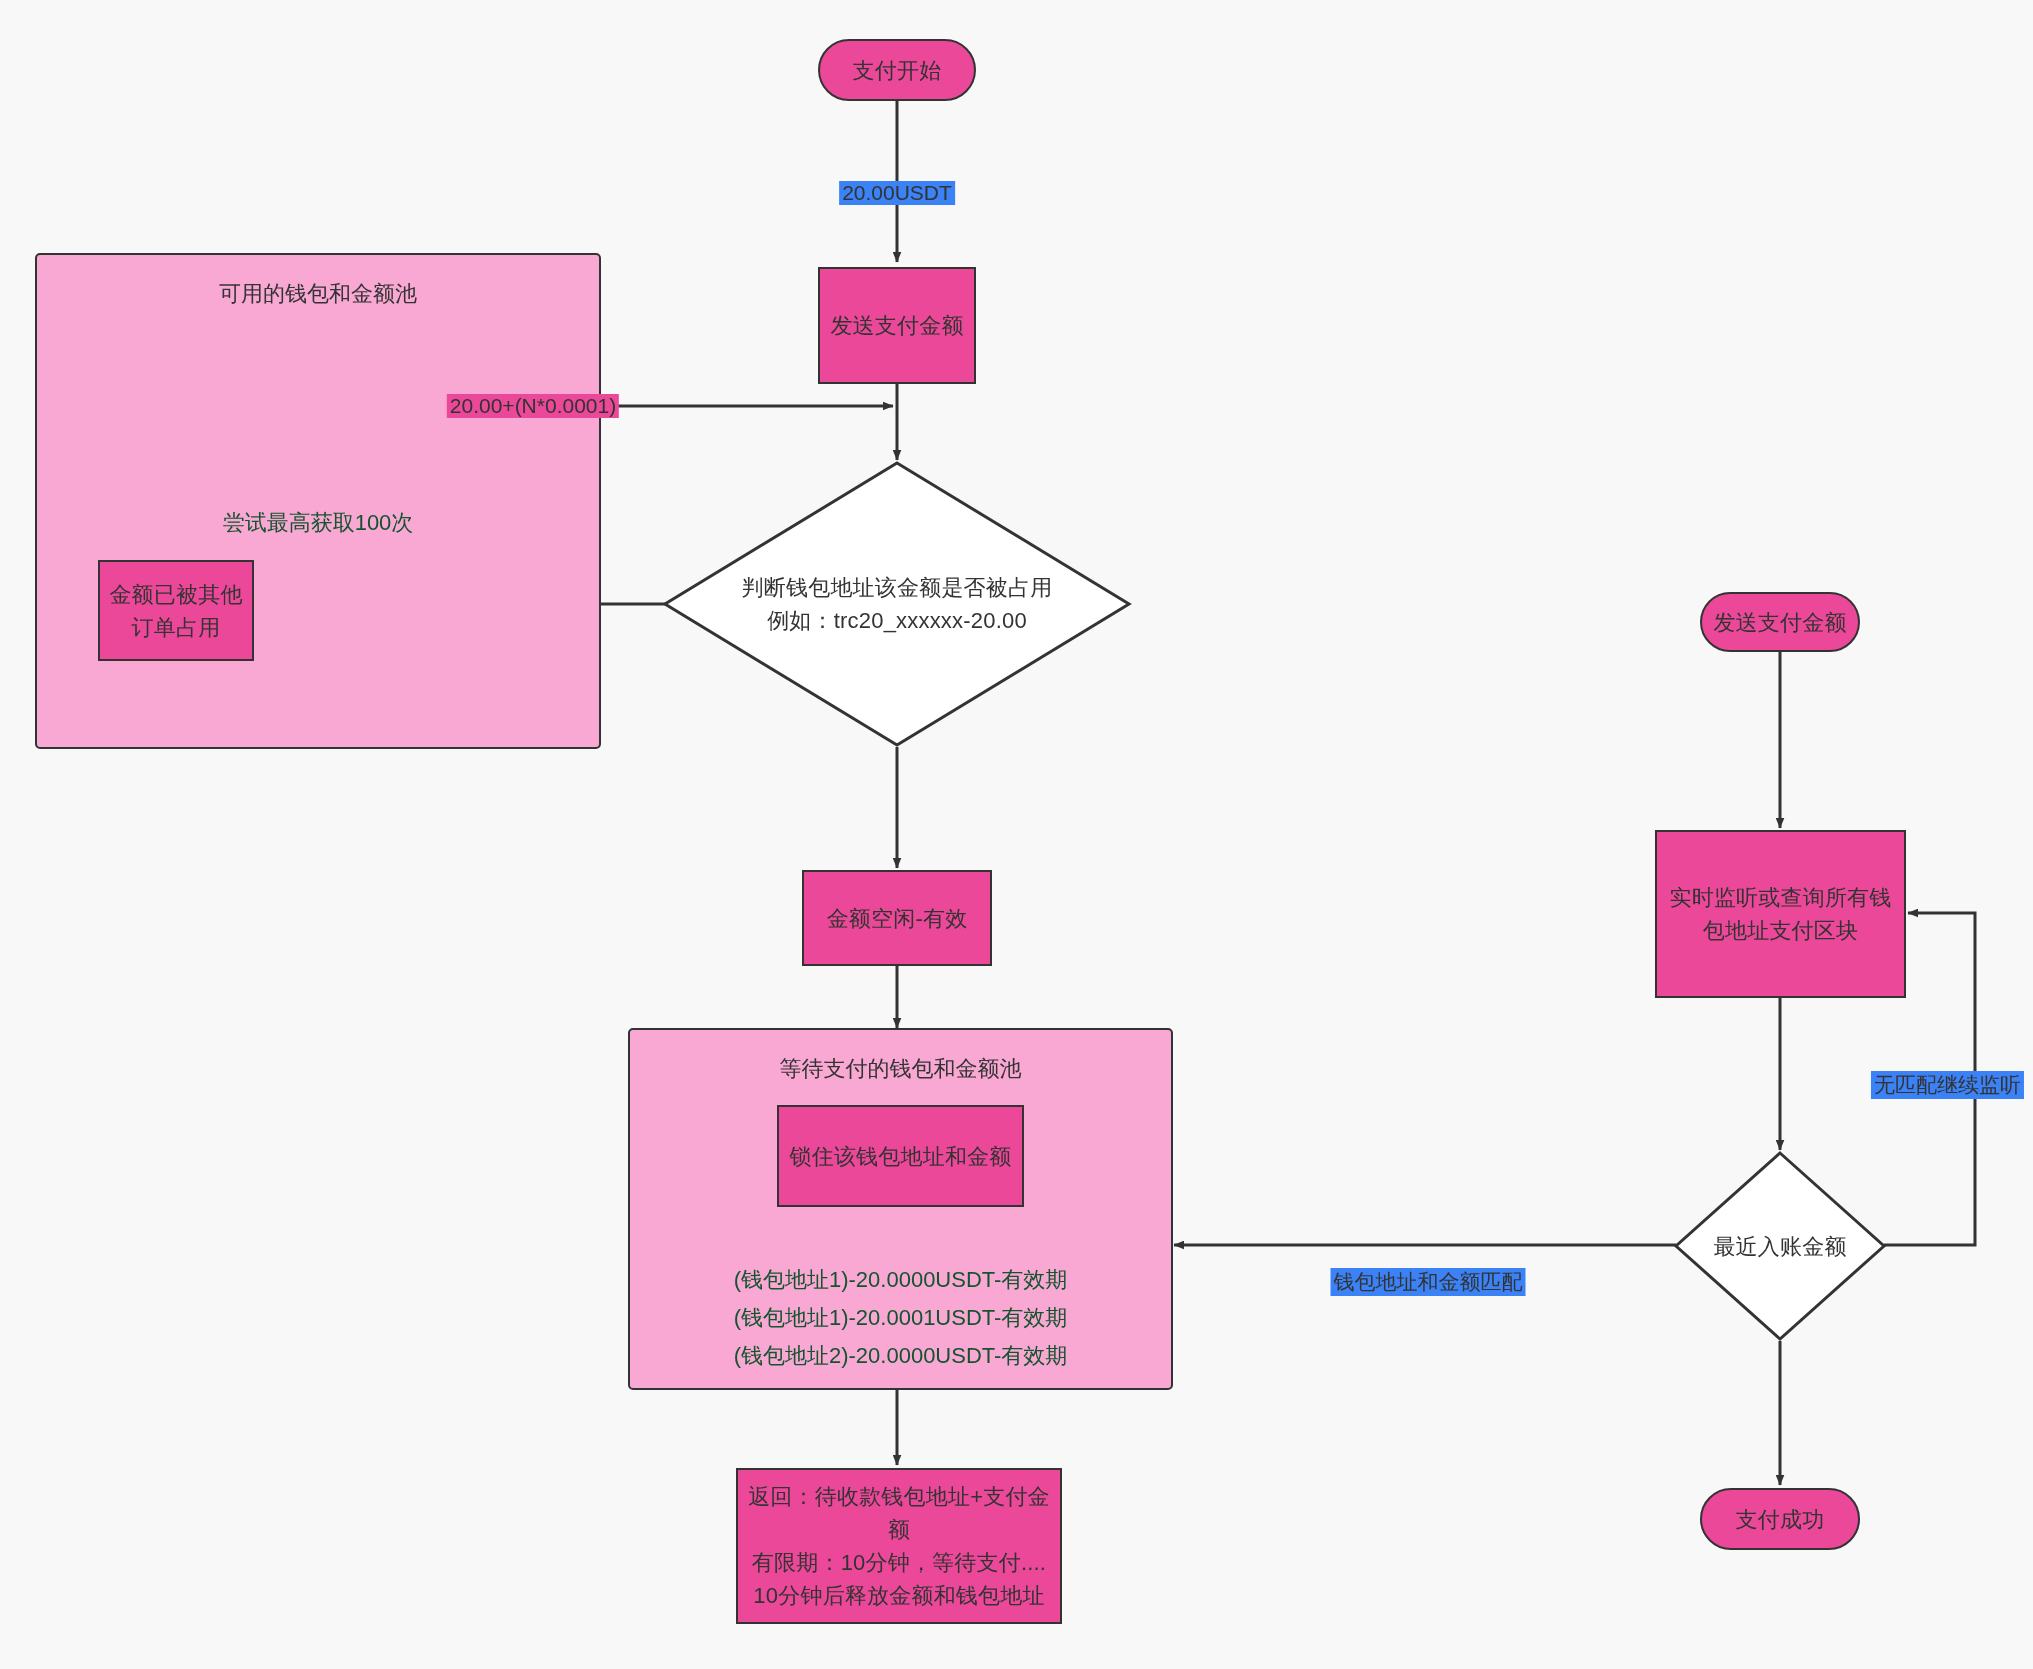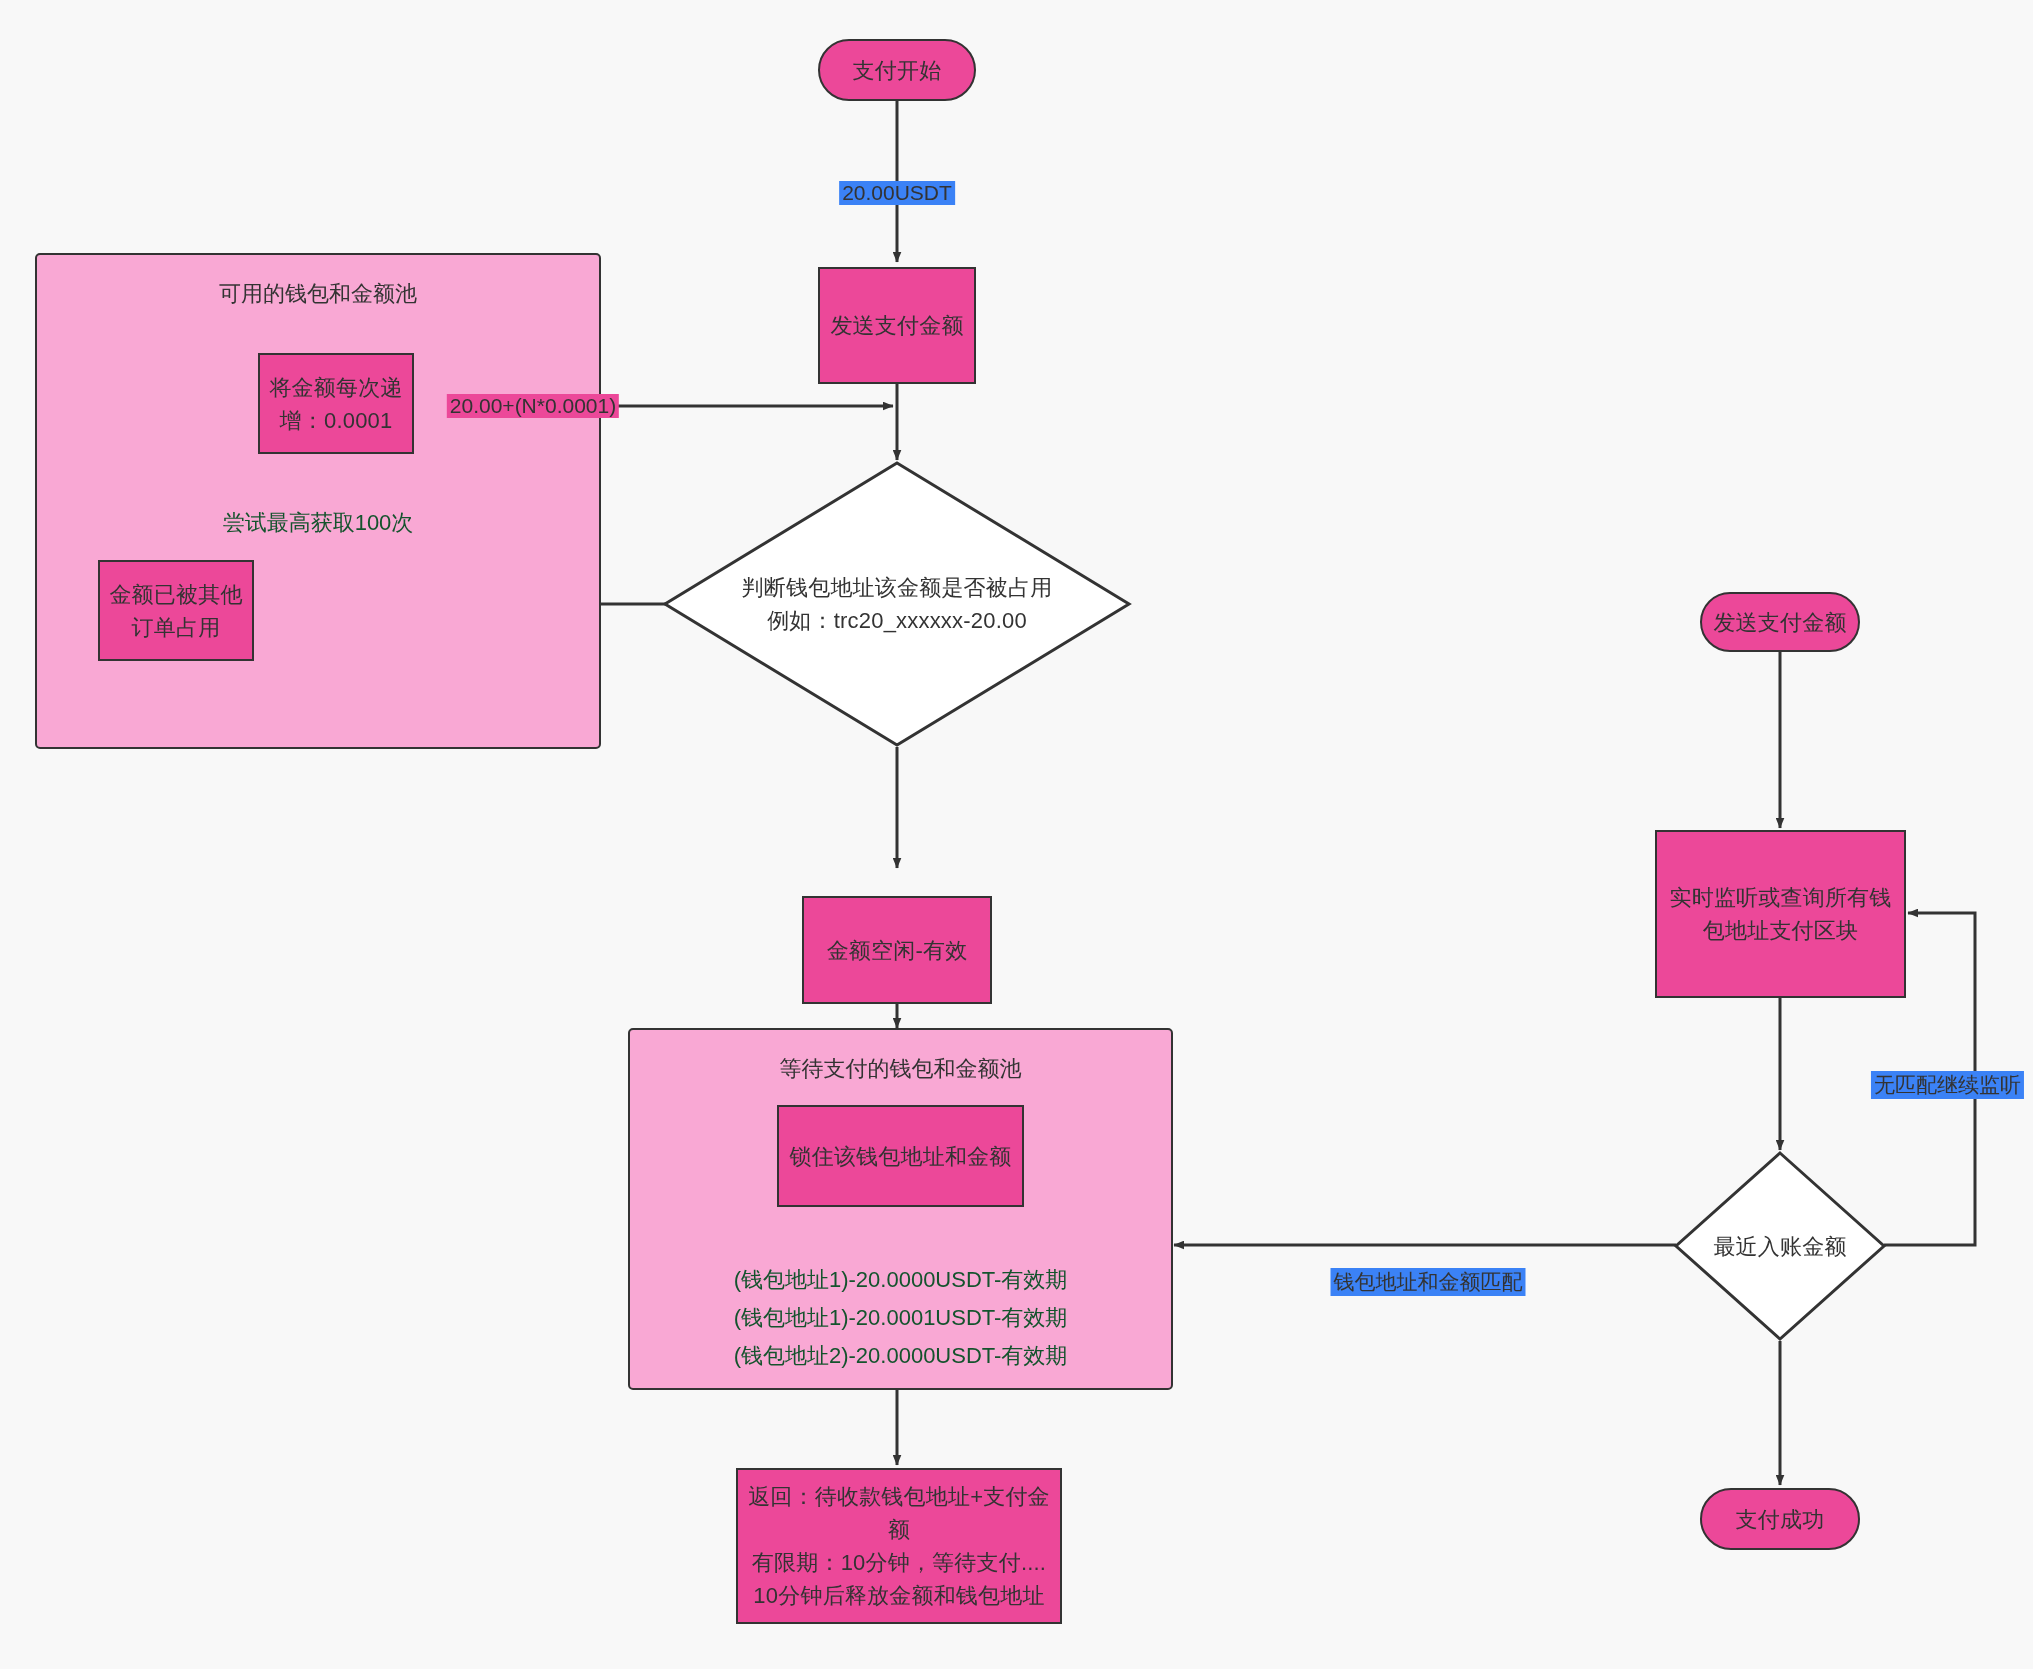--- a/index.html
+++ b/index.html
@@ -96,24 +96,20 @@
 
     <path d="M1780,1341 L1780,1485" stroke="#333333" stroke-width="3" fill="none" marker-end="url(#ah)"></path>
   </svg>
 
   <div class="cluster" style="left:35px;top:253px;width:566px;height:496px;">
     <div class="cluster-title">可用的钱包和金额池</div>
   </div>
 
   <div class="free-text" style="left:148px;top:505px;width:340px;">尝试最高获取100次</div>
 
-  <div class="node" style="left:258px;top:353px;width:156px;height:101px;">
-    <span>将金额每次递
-增：0.0001</span>
-  </div>
 
   <div class="node" style="left:98px;top:560px;width:156px;height:101px;">
     <span>金额已被其他
 订单占用</span>
   </div>
 
   <div class="node stadium" style="left:818px;top:39px;width:158px;height:62px;">
     <span>支付开始</span>
   </div>
 
@@ -122,21 +118,21 @@
   </div>
 
   <div class="node diamond" style="left:662px;top:460px;width:470px;height:288px;">
     <svg class="diamond-shape" viewBox="0 0 470 288" preserveAspectRatio="none">
       <polygon points="235,3 467,144 235,285 3,144" fill="#ffffff" stroke="#333333" stroke-width="3" vector-effect="non-scaling-stroke"></polygon>
     </svg>
     <span class="dlabel">判断钱包地址该金额是否被占用
 例如：trc20_xxxxxx-20.00</span>
   </div>
 
-  <div class="node" style="left:802px;top:870px;width:190px;height:108px;margin-top:26px;">
+  <div class="node" style="left:802px;top:870px;width:190px;height:96px;">
     <span>金额空闲-有效</span>
   </div>
 
   <div class="cluster" style="left:628px;top:1028px;width:545px;height:362px;">
     <div class="cluster-title">等待支付的钱包和金额池</div>
   </div>
 
   <div class="node" style="left:777px;top:1105px;width:247px;height:102px;">
     <span>锁住该钱包地址和金额</span>
   </div>

